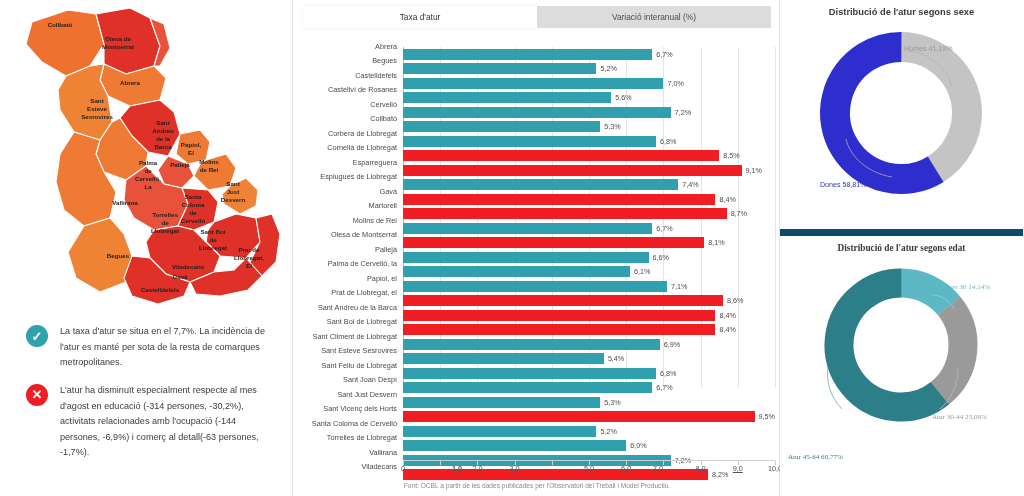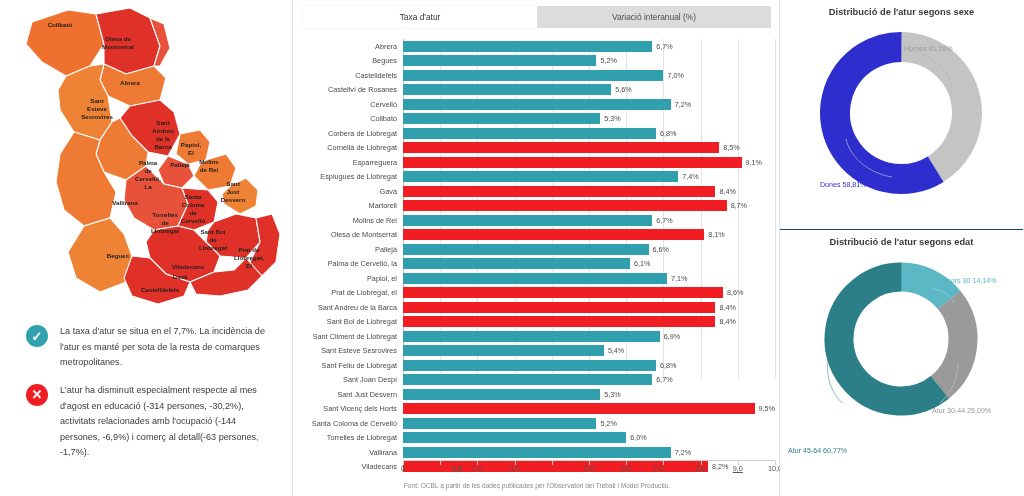--- a/index.html
+++ b/index.html
@@ -113,21 +113,21 @@
   .cat-label {
     height: 14.5px;
     display: flex; align-items: center; justify-content: flex-end;
     font-size: 7.3px;
     color: #4a4a4a;
     padding-right: 4px;
     white-space: nowrap;
   }
   .plot {
     position: absolute;
-    left: 110px; top: 0;
+    left: 110px; top: 8px;
     width: 372px;
     height: 340px;
   }
   .gridlines {
     position: absolute; left: 0; top: 0; right: 0; bottom: 0;
     pointer-events: none;
   }
   .gridline {
     position: absolute; top: 0; bottom: 0;
     width: 1px;
@@ -183,21 +183,21 @@
     position: relative;
     width: 243px; height: 496px;
     flex: 0 0 243px;
     background: #ffffff;
   }
   .donut-card {
     position: relative;
     width: 243px;
     height: 229px;
   }
-  .donut-card + .donut-card { border-top: 1px solid #0c4a6e; }
+  .donut-card + .donut-card { border-top: 7px solid #0c4a6e; font-family: Liberation Serif, serif; }
   .donut-title {
     text-align: center;
     font-size: 9.3px;
     font-weight: bold;
     color: #3a3a3a;
     padding-top: 7px;
   }
   .donut-holder {
     position: relative;
     width: 243px;

